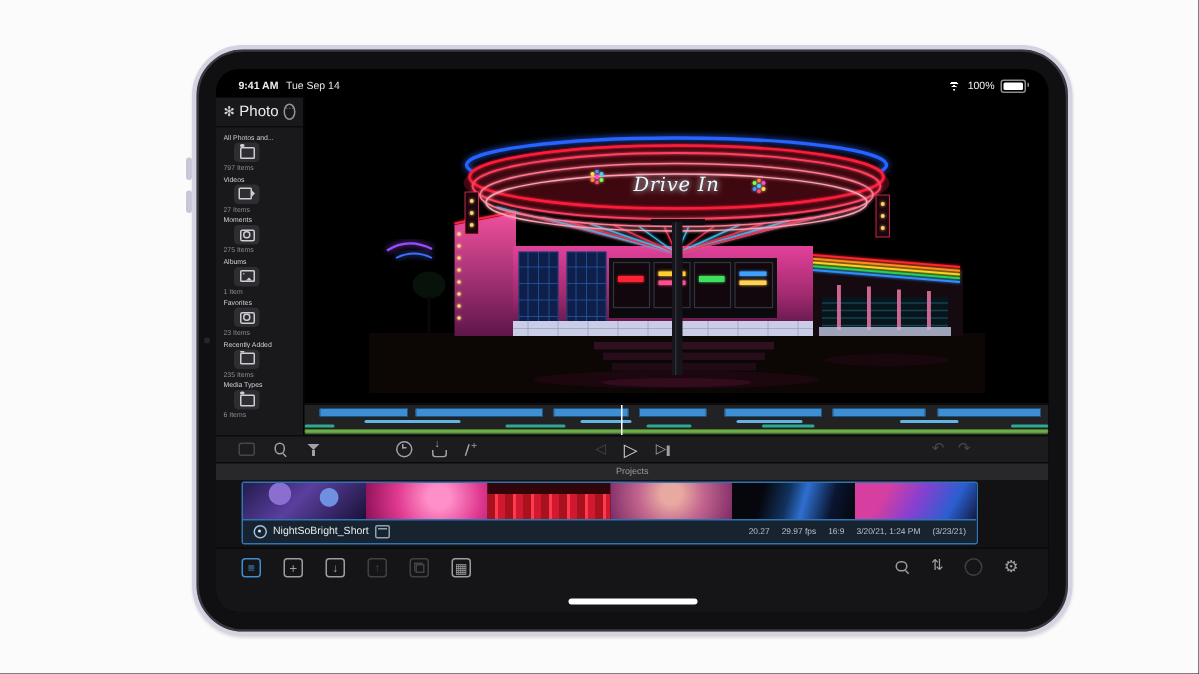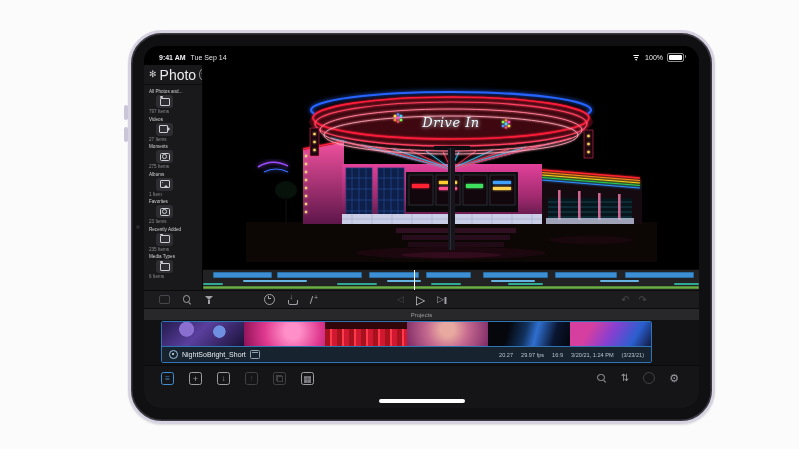--- a/index.html
+++ b/index.html
@@ -22,21 +22,21 @@
   .batt-label{font-size:7px;color:#f0f0f3}
   .battery{position:relative;width:15px;height:7px;border:1px solid rgba(255,255,255,.55);border-radius:2px}
   .battery::before{content:"";position:absolute;inset:1px;background:#fff;border-radius:1px}
   .battery::after{content:"";position:absolute;right:-3px;top:1.5px;width:1.5px;height:3px;background:rgba(255,255,255,.55);border-radius:0 1px 1px 0}
 
   
   .main{flex:1;display:flex;min-height:0}
   .sidebar{width:58px;background:#19191b;border-right:1px solid #050506;display:flex;flex-direction:column;overflow:hidden}
   .sb-header{height:19px;flex:none;display:flex;align-items:center;gap:3px;padding:0 5px;border-bottom:1px solid #0c0c0d}
   .flower-ic{color:#cfcfd4;font-size:9px;line-height:1}
-  .sb-title{color:#ececef;font-size:14px;flex:1}
+  .sb-title{color:#ececef;font-size:10px;flex:1}
   .more-ic{width:9px;height:9px;border:1px solid #94949a;border-radius:50%;color:#94949a;font-size:6px;line-height:7px;text-align:center;letter-spacing:-.5px}
   .sb-list{flex:1;padding:4px 5px 0;display:flex;flex-direction:column;gap:2.5px;overflow:hidden}
   .lib-item{display:flex;flex-direction:column}
   .lib-label{font-size:4.6px;color:#d2d2d6;white-space:nowrap;overflow:hidden;max-width:50px}
   .tile{width:17px;height:13px;background:#2e2e32;border-radius:3px;display:flex;align-items:center;justify-content:center;margin:1px 0 1px 7px}
   .lib-count{font-size:4.6px;color:#8c8c92;white-space:nowrap}
   
   .g-folder{width:8px;height:6px;border:1px solid #cdced3;border-radius:1px;position:relative}
   .g-folder::before{content:"";position:absolute;top:-2.2px;left:-.5px;width:3.2px;height:1.3px;background:#cdced3;border-radius:1px}
   .g-video{width:7px;height:5.5px;border:1px solid #cdced3;border-radius:1px;position:relative;margin-right:3px}

